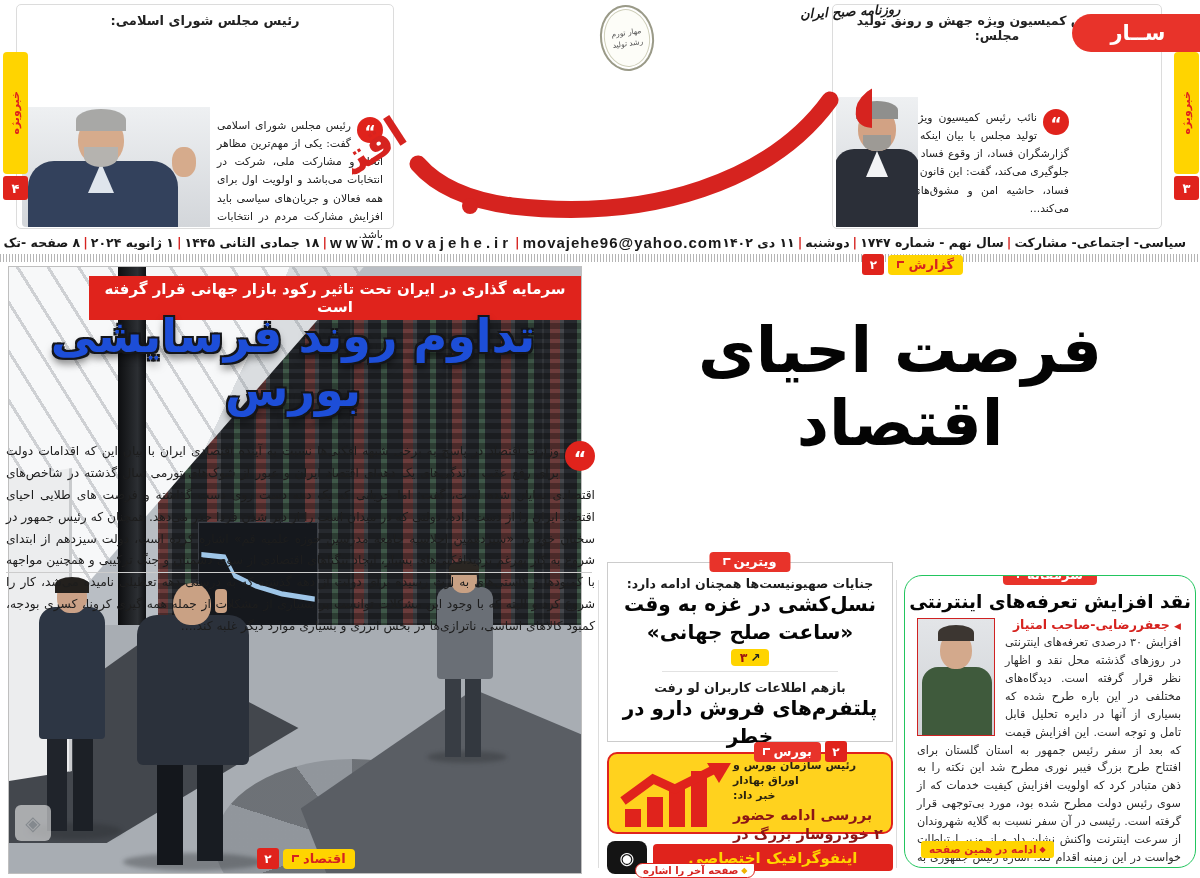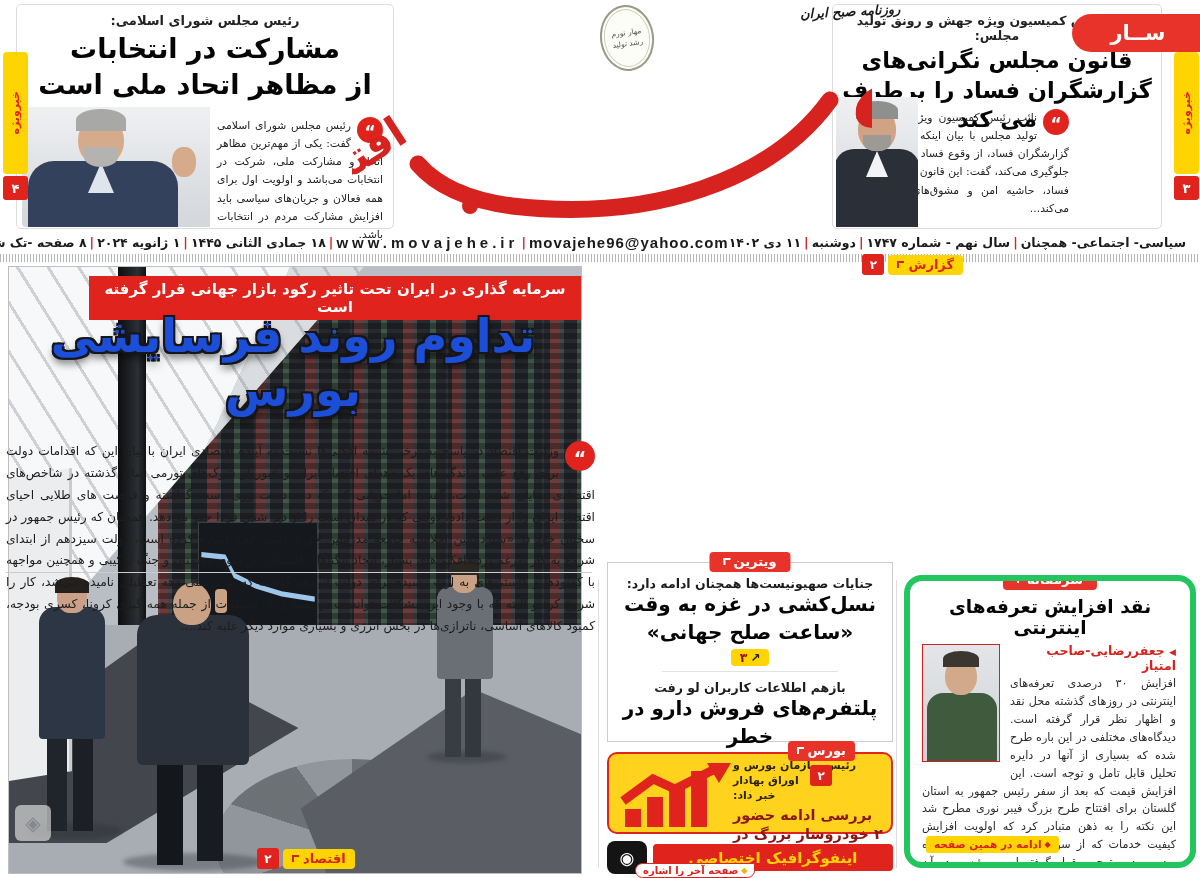--- a/index.html
+++ b/index.html
@@ -205,21 +205,21 @@
   .bourse {
     position:absolute; top:752px; right:307px; width:286px; height:82px;
     background:#ffd21e; border:2.5px solid #e0231c; border-radius:10px;
   }
   .bourse-icon { position:absolute; left:10px; bottom:5px; width:118px; height:64px; direction:ltr; }
   .bar { position:absolute; bottom:0; width:16px; background:#e0231c; }
   .bourse-arrow { position:absolute; left:0; top:0; width:118px; height:44px; }
   .bourse-text { position:absolute; right:6px; top:5px; width:152px; text-align:left; }
   .b-kicker { font-size:11px; font-weight:bold; color:#2b2410; line-height:1.35; }
   .b-head { font-size:14.5px; font-weight:800; color:#8c1616; line-height:1.35; margin-top:2px; }
-  .bourse .tag-row { top:-13px; right:36px;flex-direction:column; }
+  .bourse .tag-row { top:-13px; right:44px; }
   
   .infographic { position:absolute; top:844px; right:307px; width:286px; height:30px; }
   .info-icon {
     position:absolute; left:0; top:-3px; width:40px; height:33px; background:#141414;
     border-radius:8px; color:#fff; display:flex; align-items:center; justify-content:center; font-size:17px;
   }
   .info-icon::after {
     content:""; position:absolute; left:4px; bottom:-6px; border:6px solid transparent; border-top-color:#141414;
   }
   .info-bar {
@@ -229,21 +229,21 @@
   }
   .info-chip {
     position:absolute; left:28px; top:19px; background:#fff; border:1px solid #e0231c;
     border-radius:8px 2px 8px 8px; font-size:10px; font-weight:bold; color:#d6231f;
     padding:1px 7px; display:flex; align-items:center; gap:3px;
   }
   .info-chip .bullet { color:#f0b400; font-size:8px; }
   
   .editorial {
     position:absolute; top:575px; right:4px; width:292px; height:293px;
-    border:6px solid #22c55e; border-radius:18px; background:#fff; overflow:hidden;
+    border:1px solid #22c55e; border-radius:18px; background:#fff; overflow:hidden;
   }
   .e-title { text-align:center; font-size:18.5px; font-weight:800; color:#050505; margin-top:15px; }
   .e-photo {
     float:left; width:78px; height:118px; margin:6px 10px 4px 12px;
     border:1.5px solid #cf2222; position:relative; overflow:hidden;
     background:linear-gradient(#e3e5e8,#cfd2d6);
   }
   .e-head { position:absolute; left:22px; top:12px; width:32px; height:38px; border-radius:50% 50% 46% 46%; background:#d3a98c; }
   .e-hair { position:absolute; left:20px; top:6px; width:36px; height:16px; border-radius:50% 50% 0 0; background:#3c3631; }
   .e-torso { position:absolute; left:4px; top:48px; width:70px; height:70px; border-radius:16px 16px 0 0; background:#3f5a3c; }
@@ -274,44 +274,36 @@
     <div class="yellow">
         <span>خبرویژه</span>
       </div>
     <div class="num">۳</div>
   </div>
 
   <div class="corner-ad">ســار</div>
 
   <div class="story-box story-left">
     <div class="kicker-sm">رئیس مجلس شورای اسلامی:</div>
-    <div class="head-lg">
-      <span>مشارکت در انتخابات</span><br>
-      <span>از مظاهر اتحاد ملی است</span>
-    </div>
     <div class="story-body">
       <span class="quote-icon">“</span>
       <span>رئیس مجلس شورای اسلامی گفت: یکی از مهم‌ترین مظاهر اتحاد و مشارکت ملی، شرکت در انتخابات می‌باشد و اولویت اول برای همه فعالان و جریان‌های سیاسی باید افزایش مشارکت مردم در انتخابات باشد.</span>
     </div>
     <div class="avatar ghalibaf">
       <div class="av g-torso"></div>
       <div class="av g-shirt"></div>
       <div class="av g-head"></div>
       <div class="av g-hair"></div>
       <div class="av g-beard"></div>
       <div class="av g-hand"></div>
     </div>
   </div>
 
   <div class="story-box story-right">
     <div class="kicker-sm" style="font-size:12.5px">نائب رئیس کمیسیون ویژه جهش و رونق تولید مجلس:</div>
-    <div class="head-lg">
-      <span>قانون مجلس نگرانی‌های</span><br>
-      <span>گزارشگران فساد را برطرف می کند</span>
-    </div>
     <div class="story-body">
       <span class="quote-icon">“</span>
       <span>نائب رئیس کمیسیون ویژه جهش و رونق تولید مجلس با بیان اینکه قانون حمایت از گزارشگران فساد، از وقوع فساد در سیستم اداری جلوگیری می‌کند، گفت: این قانون برای گزارشگران فساد، حاشیه امن و مشوق‌های مناسبی ایجاد می‌کند...</span>
     </div>
     <div class="avatar mp">
       <div class="av m-torso"></div>
       <div class="av m-shirt"></div>
       <div class="av m-head"></div>
       <div class="av m-hair"></div>
       <div class="av m-beard"></div>
@@ -326,21 +318,21 @@
   <div class="logo-wrap">
     <svg viewBox="0 0 520 232" width="520" height="232">
       <path d="M478,100 C420,180 300,222 160,206 C115,200 85,186 66,164" stroke="#d6231f" stroke-width="17" fill="none" stroke-linecap="round"></path>
       <circle cx="118" cy="206" r="8" fill="#d6231f"></circle>
       <text x="495" y="148" text-anchor="end" font-size="132" font-weight="bold" fill="#d6231f" transform="rotate(-7 380 120)">مُواجهه</text>
       <text x="48" y="112" font-size="42" font-weight="bold" fill="#d6231f" transform="rotate(-33 100 110)">اقتصادی</text>
     </svg>
   </div>
 
   <div class="dateline">
-    <span>سیاسی- اجتماعی- همچنان</span>
+    <span>سیاسی- اجتماعی- مشارکت</span>
     <span class="sep">|</span>
     <span>سال نهم - شماره ۱۷۴۷</span>
     <span class="sep">|</span>
     <span>دوشنبه</span>
     <span class="sep">|</span>
     <span>۱۱ دی ۱۴۰۲</span>
     <span class="latin email">movajehe96@yahoo.com</span>
     <span class="sep">|</span>
     <span class="latin url">www.movajehe.ir</span>
     <span class="sep">|</span>
@@ -406,20 +398,21 @@
     </div>
   </div>
 
   <div class="tag-row report-tag">
     <span class="tag-num">۲</span>
     <span class="tag-chip">
       <span>گزارش</span>
       <span class="tag-mark"></span>
     </span>
   </div>
+  <div class="main-headline">فرصت احیای اقتصاد</div>
   <div class="main-body">
     <span class="quote-icon">“</span>
     <span>وزارت اقتصاد در پاسخ به برخی شبهه افکنی‌ها نسبت به آینده اقتصادی ایران با بیان این که اقدامات دولت برای رفع عقب ماندگی‌های یک دهه‌ای اقتصاد ایران و عبور از شوک‌های تورمی سال گذشته در شاخص‌های اقتصادی نمایان شده است، گفت: اما جریانی که یک دهه دست روی دست گذاشته و فرصت های طلایی احیای اقتصاد ایران را از دست داده، دولتی که در میدان است را از دیر شدن فردا حذر می‌دهد. همچنان که رئیس جمهور در سخنان خود در «سیزدهمین اجلاسیه جامعه مدرسین حوزه علمیه قم» اشاره کرده است، دولت سیزدهم از ابتدای شروع به کار بهرغم تردیدافکنی‌های بسیار، ایجاد تنگناهای اقتصادی از سوی دشمنان و جنگ ترکیبی و همچنین مواجهه با کمبودها و کاستی‌های به ارث رسیده برای دولت از دهه گذشته که به درستی دهه تعطیلی نامیده می‌شد، کار را شروع کرد و البته که با وجود این مشکلات توانست بر بسیاری از مشکلات از جمله همه گیری کرونا، کسری بودجه، کمبود کالاهای اساسی، ناترازی‌ها در بخش انرژی و بسیاری موارد دیگر غلبه کند....</span>
   </div>
   <div class="hr"></div>
   <div class="vr" style="left:896px;top:580px;height:288px"></div>
   <div class="vr" style="left:598px;top:580px;height:288px"></div>
 
   <div class="vitrine">
     <div class="box-tag">

